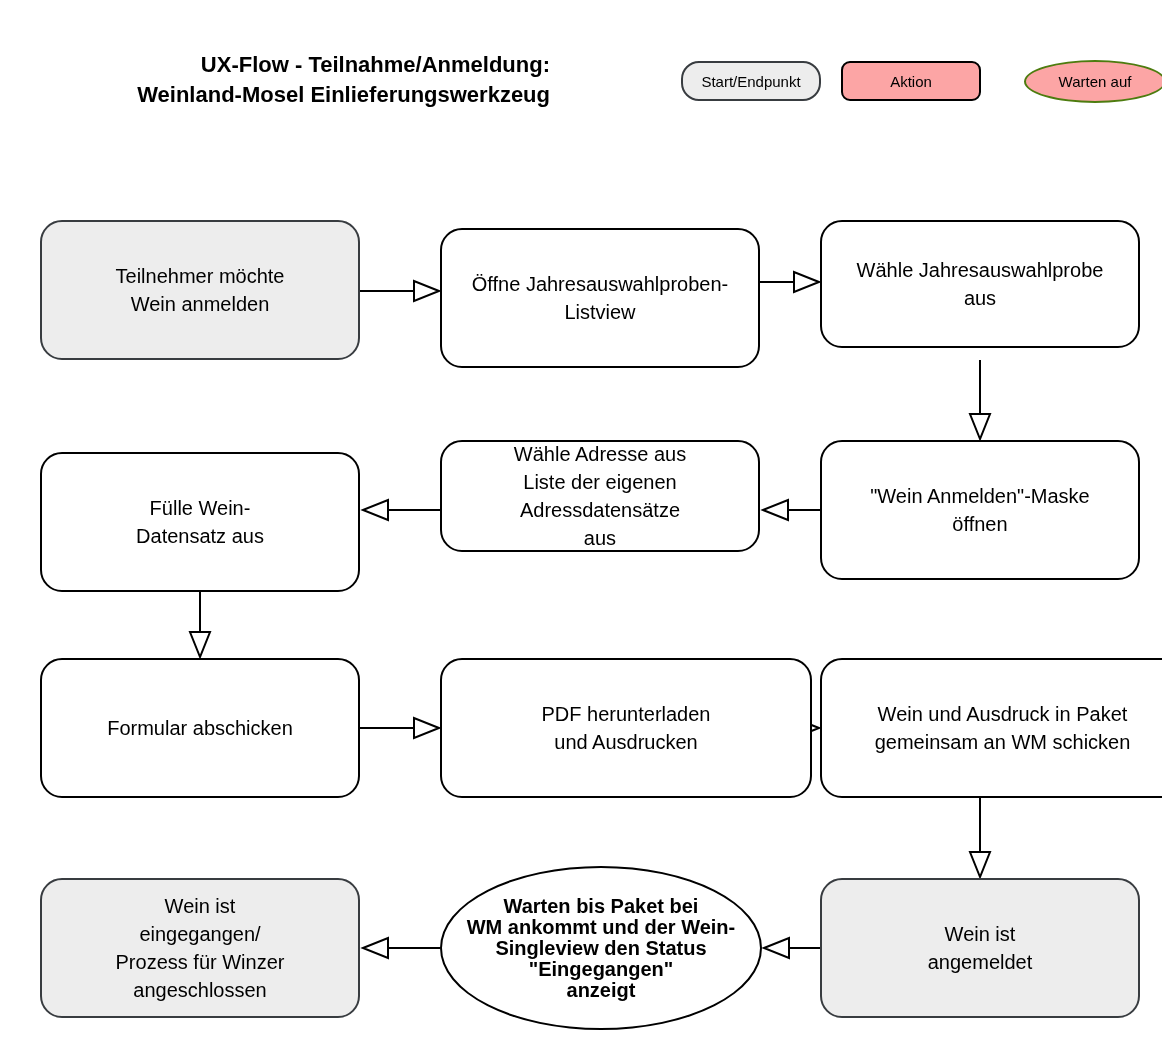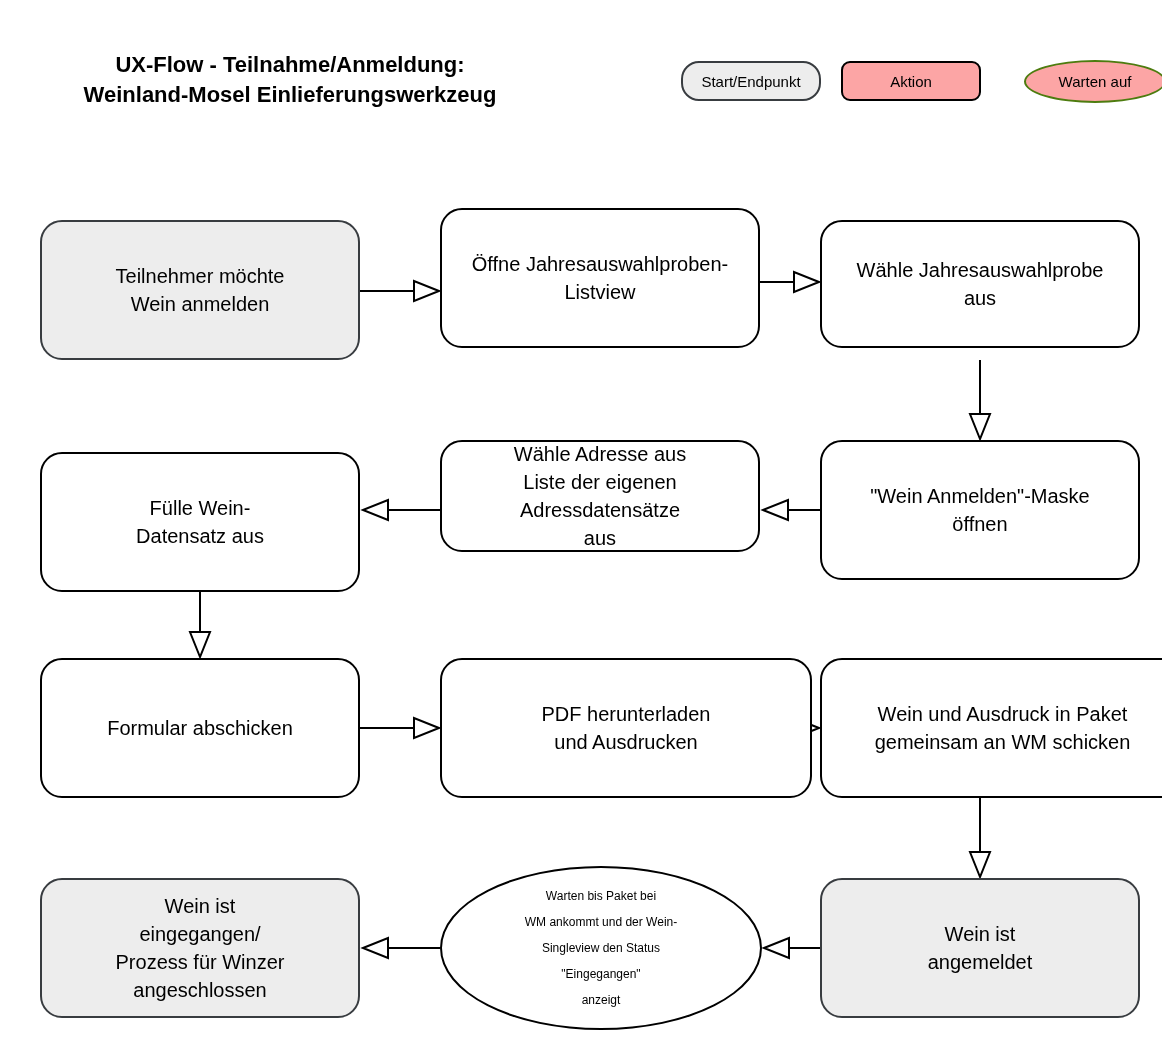--- a/index.html
+++ b/index.html
@@ -4,39 +4,39 @@
 <style>
   html,body{margin:0;padding:0;}
   body{
     width:1162px;height:1052px;position:relative;background:#ffffff;
     font-family:"Liberation Sans",sans-serif;color:#000;
   }
   .canvas{position:absolute;inset:0;}
   .page-title{
     position:absolute;left:30px;top:50px;width:520px;
     font-size:22px;font-weight:bold;line-height:30px;
-    text-align:center;white-space:pre-line;
+    text-align:right;white-space:pre-line;
   }
   .legend-item{
     position:absolute;display:flex;align-items:center;justify-content:center;
     font-size:15px;text-align:center;box-sizing:border-box;background:#fca5a5;
   }
   .legend-start{left:681px;top:61px;width:140px;height:40px;border:2px solid #383c40;border-radius:18px;background:#ededed;}
   .legend-action{left:841px;top:61px;width:140px;height:40px;border:2px solid #000;border-radius:9px;}
   .legend-wait{left:1024px;top:60px;width:142px;height:43px;border:2px solid #4d7c0f;border-radius:50%;}
   .node{
     position:absolute;display:flex;align-items:center;justify-content:center;
     box-sizing:border-box;text-align:center;white-space:pre-line;
     font-size:20px;line-height:28px;border:2px solid #000;border-radius:22px;background:#fff;
     padding:13px 8px;
   }
   .node.start-end{background:#ededed;border-color:#383c40;}
-  .node.wait{border-radius:50%;font-size:12px;line-height:26px;}
+  .node.wait{border-radius:50%;font-size:20px;line-height:21px;font-weight:bold;}
   .n-start{left:40px;top:220px;width:320px;height:140px;}
-  .n-open-listview{left:440px;top:208px;width:320px;height:140px;}
+  .n-open-listview{left:440px;top:228px;width:320px;height:140px;}
   .n-choose-probe{left:820px;top:220px;width:320px;height:128px;}
   .n-open-mask{left:820px;top:440px;width:320px;height:140px;}
   .n-choose-address{left:440px;top:440px;width:320px;height:112px;}
   .n-fill-record{left:40px;top:452px;width:320px;height:140px;}
   .n-submit-form{left:40px;top:658px;width:320px;height:140px;}
   .n-download-pdf{left:440px;top:658px;width:372px;height:140px;}
   .n-send-package{left:820px;top:658px;width:365px;height:140px;}
   .n-wine-registered{left:820px;top:878px;width:320px;height:140px;}
   .n-wait-package{left:440px;top:866px;width:322px;height:164px;}
   .n-wine-received{left:40px;top:878px;width:320px;height:140px;}

